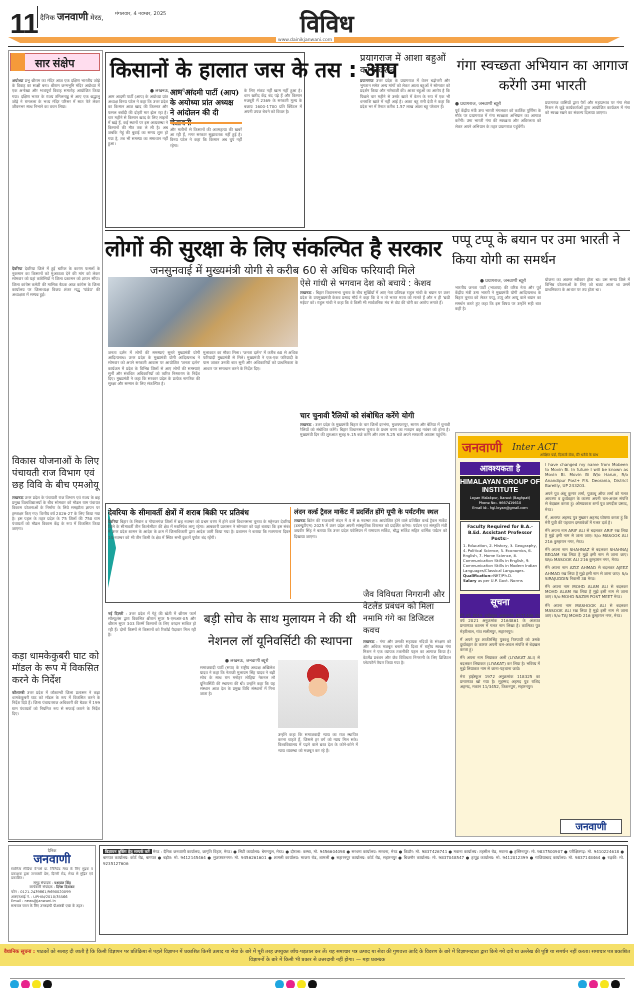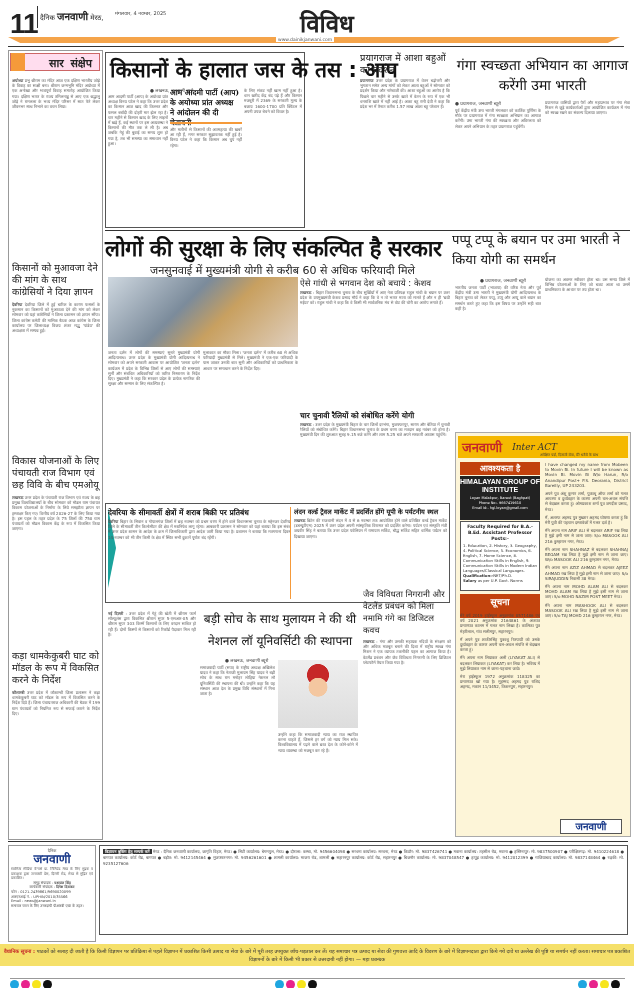--- a/index.html
+++ b/index.html
@@ -11,26 +11,26 @@
 .rule{background:#333}
 .mast-num{font-family:"Liberation Sans",sans-serif;font-weight:bold;font-size:28px;left:10px;top:8px;letter-spacing:-1px}
 .mast-paper{left:40px;top:9px;font-size:7px;color:#222}
 .mast-paper b{font-size:10px;font-family:"DejaVu Serif",serif}
 .mast-date{left:110px;top:10px;font-size:5px;color:#444}
 .sect{left:300px;top:6px;font-size:24px;font-weight:bold;font-family:"DejaVu Serif",serif}
 .orange{left:8px;top:37px;width:612px;height:6px;background:#f5a44a;clip-path:polygon(0 0,100% 0,98% 100%,2% 100%)}
 .url{left:276px;top:37px;font-size:4.5px;color:#555;background:#fff;padding:0 2px}
 .sar{left:10px;top:53px;width:90px;height:18px;border:1px solid #c66;background:#fde;display:flex;align-items:center}
 .sar .blk{width:14px;height:18px;background:#f59a3a}
-.sar span{font-size:11px;font-weight:bold;margin-left:24px;font-family:Liberation Mono, monospace}
+.sar span{font-size:11px;font-weight:bold;margin-left:10px;font-family:Liberation Sans, sans-serif}
 .box{border:1px solid #555}
 .photo{background:linear-gradient(135deg,#cfd8e0,#7b8b9b 40%,#c8a060 60%,#e0d0c0);}
 .photo2{background:radial-gradient(circle at 50% 40%,#f4c7a0 0 16%,transparent 17%),radial-gradient(circle at 50% 22%,#c62828 0 16%,transparent 17%),linear-gradient(#eee,#ddd)}
 .adcard{background:#fdf5d8;border:1px solid #aaa}
-.red{background:#c2410c;color:#fff;font-weight:bold;text-align:center}
+.red{background:#4c1d95;color:#fff;font-weight:bold;text-align:center}
 .dots span{display:inline-block;width:9px;height:9px;border-radius:50%;margin-right:2px}
 .notice{left:0;top:944px;width:634px;height:22px;background:#f5e06a;font-size:5px;color:#333;text-align:center;line-height:8px;padding-top:3px}
 .notice b{color:#c62828}
 </style>
 </head>
 <body>
 
 <div class="abs mast-num">11</div>
 <div class="abs" style="left:37px;top:6px;width:1px;height:22px;background:#333"></div>
 <div class="abs mast-paper">
@@ -47,21 +47,20 @@
 <div class="abs box" style="left:8px;top:50px;width:95px;height:790px;border-color:#999"></div>
 <div class="abs sar">
     <div class="blk"></div>
     <span>सार संक्षेप</span>
   </div>
 
 <div class="abs" style="left:12px;top:76px;width:88px">
   <div class="txt" style="height:118px;margin-top:2px"><b>अयोध्या</b> <span>प्रभु श्रीराम का मंदिर आज एक दक्षिण भारतीय जोड़े के विवाह का साक्षी बना। श्रीराम जन्मभूमि मंदिर अयोध्या में एक अनोखा और भावपूर्ण विवाह समारोह आयोजित किया गया। दक्षिण भारत के राज्य तमिलनाडु से आए एक श्रद्धालु जोड़े ने रामलला के भव्य मंदिर परिसर में सात फेरे लेकर जीवनभर साथ निभाने का वचन लिया।</span></div>
 </div>
 <div class="abs" style="left:12px;top:262px;width:88px">
-  <div style="font-size:9.5px;line-height:12px;color:#222">किसानों को मुआवजा देने की मांग के साथ कांग्रेसियों ने दिया ज्ञापन</div>
   <div class="txt" style="height:128px;margin-top:4px"><b>देवरिया</b> <span>देवरिया जिले में हुई बारिश के कारण फसलों के नुकसान का किसानों को मुआवजा देने की मांग को लेकर सोमवार को यहां कांग्रेसियों ने जिला प्रशासन को ज्ञापन सौंपा। जिला कांग्रेस कमेटी की मासिक बैठक आज कांग्रेस के जिला कार्यालय पर जिलाध्यक्ष विजय शंकर मद्धु 'पांडेय' की अध्यक्षता में सम्पन्न हुई।</span></div>
 </div>
 <div class="abs" style="left:12px;top:455px;width:88px">
   <div style="font-size:9.5px;line-height:12px;color:#222">विकास योजनाओं के लिए पंचायती राज विभाग एवं छह विवि के बीच एमओयू</div>
   <div class="txt" style="height:138px;margin-top:4px"><b>लखनऊ</b> <span>उत्तर प्रदेश के पंचायती राज विभाग एवं राज्य के छह प्रमुख विश्वविद्यालयों के बीच सोमवार को मॉडल ग्राम पंचायत विकास योजनाओं के निर्माण के लिये समझौता ज्ञापन पर हस्ताक्षर किए गए। वित्तीय वर्ष 2026-27 के लिए किया गया है। इस पहल के तहत प्रदेश के 75 जिलों की 750 ग्राम पंचायतों को मॉडल विकास केंद्र के रूप में विकसित किया जाएगा।</span></div>
 </div>
 <div class="abs" style="left:12px;top:650px;width:88px">
   <div style="font-size:9.5px;line-height:12px;color:#222">कड़ा धामकेकुबरी घाट को मॉडल के रूप में विकसित करने के निर्देश</div>
   <div class="txt" style="height:140px;margin-top:4px"><b>कौशाम्बी</b> <span>उत्तर प्रदेश में कौशाम्बी जिला प्रशासन ने कड़ा धामकेकुबरी घाट को मॉडल के रूप में विकसित करने के निर्देश दिये हैं। जिला पंचायतराज अधिकारी की बैठक में 199 ग्राम पंचायतों को नियमित रूप से सफाई कराने के निर्देश दिए।</span></div>
 </div>

